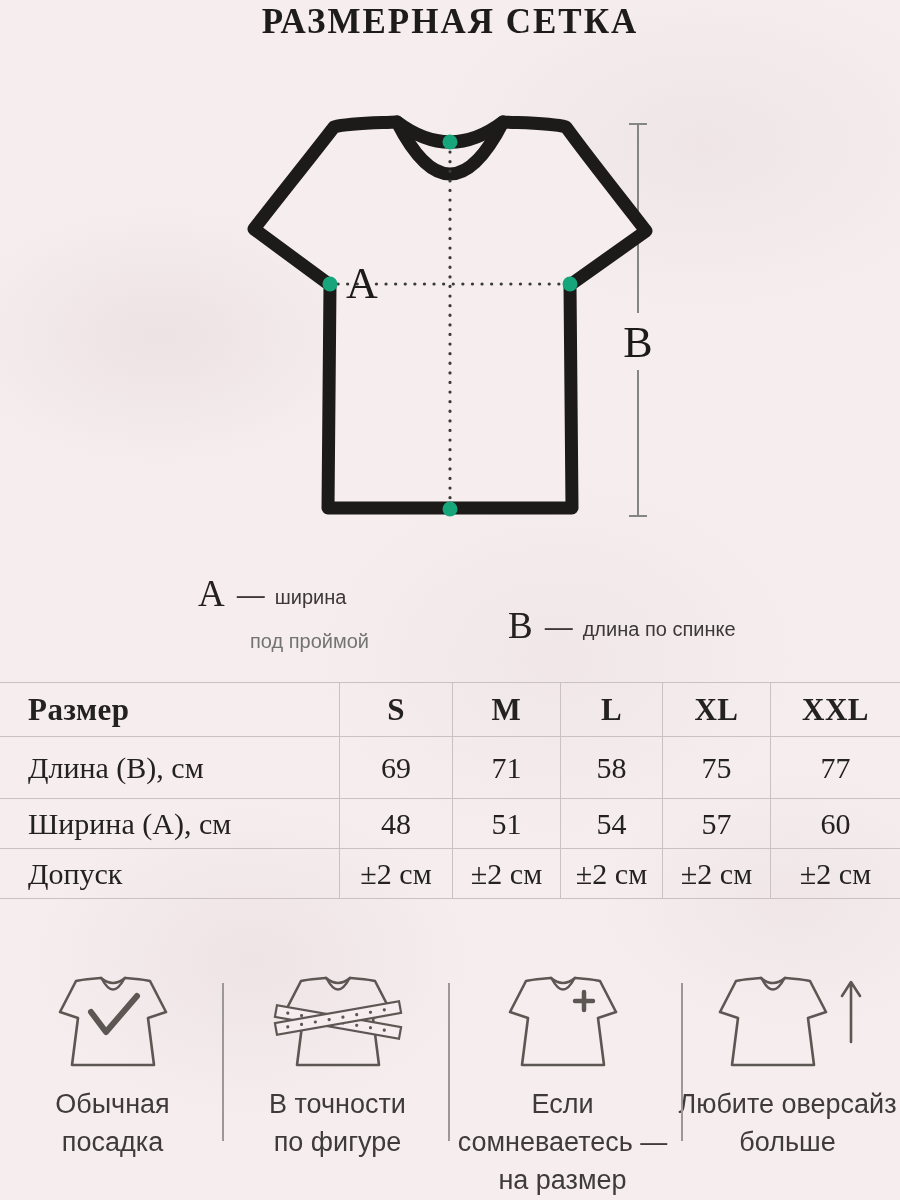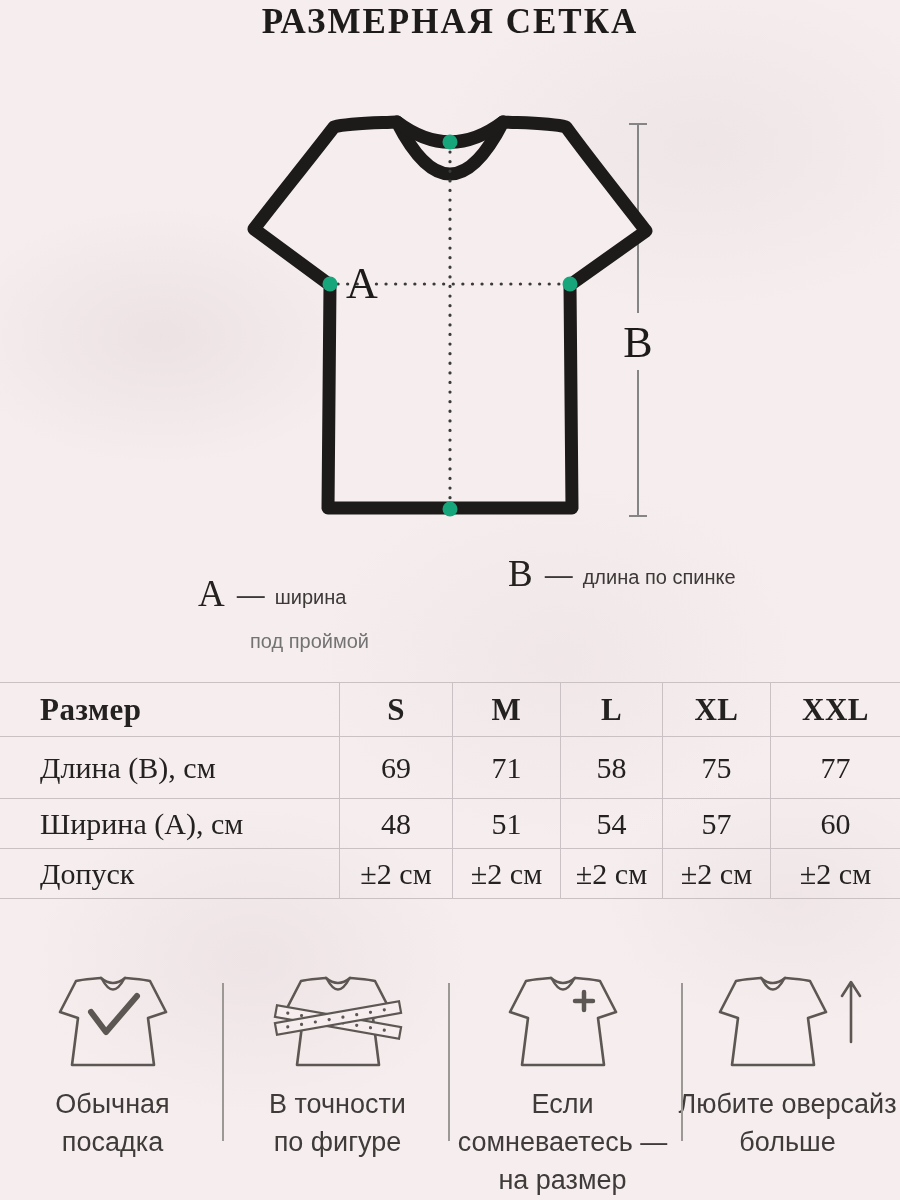--- a/index.html
+++ b/index.html
@@ -19,42 +19,42 @@
   .title{
     position:absolute;top:2px;left:0;width:900px;text-align:center;
     font-family:"Liberation Serif", serif;font-size:35px;font-weight:600;
     letter-spacing:2px;color:#1d1c1b;
   }
 
   .diagram{position:absolute;left:225px;top:98px;}
 
   
   .legend-a{position:absolute;left:198px;top:572px;}
-  .legend-b{position:absolute;left:508px;top:552px;}
+  .legend-b{position:absolute;left:508px;top:604px;}
   .legend-letter{font-family:"Liberation Serif", serif;font-size:37px;color:#24211f;vertical-align:-2px;}
   .legend-dash{font-size:28px;color:#3c3936;margin:0 10px 0 12px;}
   .legend-text{font-size:20px;color:#3c3936;}
   .legend-line2{font-size:20px;color:#737373;padding-left:52px;margin-top:15px;}
 
   
   .size-table{
     position:absolute;left:0;top:682px;width:900px;
     display:grid;
     grid-template-columns:340px 113px 108px 102px 108px 129px;
     grid-template-rows:54px 62px 50px 50px;
     border-top:1px solid #c9c1c3;
     font-family:"Liberation Serif", serif;
     font-size:30px;color:#242220;
   }
   .cell{
     display:flex;align-items:center;justify-content:center;
     border-bottom:1px solid #c9c1c3;
   }
   .cell.vline{border-right:1px solid #c9c1c3;}
-  .cell.rowlabel{justify-content:flex-start;padding-left:40px;}
+  .cell.rowlabel{justify-content:flex-start;padding-left:28px;}
   .cell.hdr{font-size:31px;font-weight:600;letter-spacing:.5px;}
 
   
   .tips{position:absolute;left:0;top:962px;width:900px;height:225px;}
   .tip{position:absolute;top:0;width:225px;text-align:center;}
   .tip svg{display:block;margin:8px auto 0 auto;}
   .tip-caption{margin-top:10px;font-size:27px;line-height:38px;color:#3e3b39;}
   .tip-divider{position:absolute;top:21px;width:2px;height:158px;background:#9b9896;}
 </style>
 </head>

